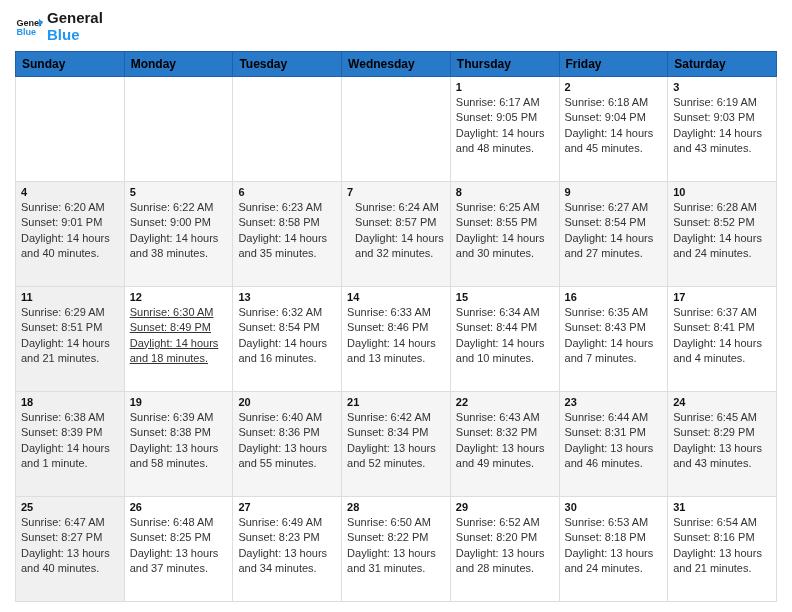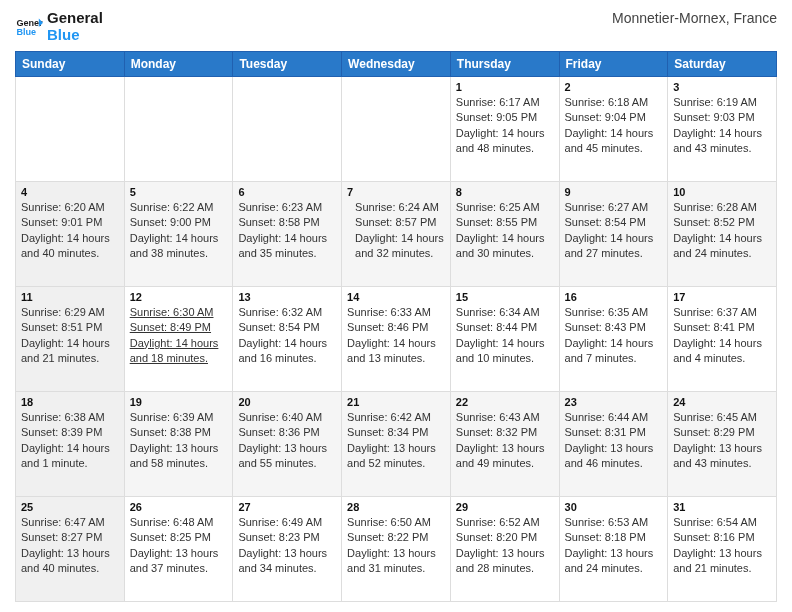--- a/index.html
+++ b/index.html
@@ -46,21 +46,21 @@
     }
     .calendar {
       flex: 1;
       border: 1px solid #ccc;
       border-collapse: collapse;
       width: 100%;
       table-layout: fixed;
     }
     .calendar th {
       background-color: #2979C9;
-      color: #ffffff;
+      color: #000000;
       text-align: left;
       padding: 5px 6px;
       font-size: 12px;
       font-weight: bold;
       border: 1px solid #2060b0;
     }
     .calendar td {
       vertical-align: top;
       padding: 4px 5px;
       border: 1px solid #ddd;
@@ -101,21 +101,20 @@
         <text x="2" y="18" font-size="13" font-weight="bold" fill="#1a1a1a" font-family="Arial">General</text>
         <text x="2" y="32" font-size="13" font-weight="bold" fill="#2196F3" font-family="Arial">Blue</text>
         <polygon points="34,8 40,14 34,20" fill="#2196F3"></polygon>
       </svg>
       <div style="display:flex;flex-direction:column;line-height:1.1">
         <span style="font-size:15px;font-weight:bold;color:#1a1a1a;">General</span>
         <span style="font-size:15px;font-weight:bold;color:#2196F3;">Blue</span>
       </div>
     </div>
     <div class="title-block">
-      <div class="title-location">Monnetier-Mornex, France</div>
     </div>
   </div>
 
   <table class="calendar">
     <thead>
       <tr>
         <th>Sunday</th>
         <th>Monday</th>
         <th>Tuesday</th>
         <th>Wednesday</th>

